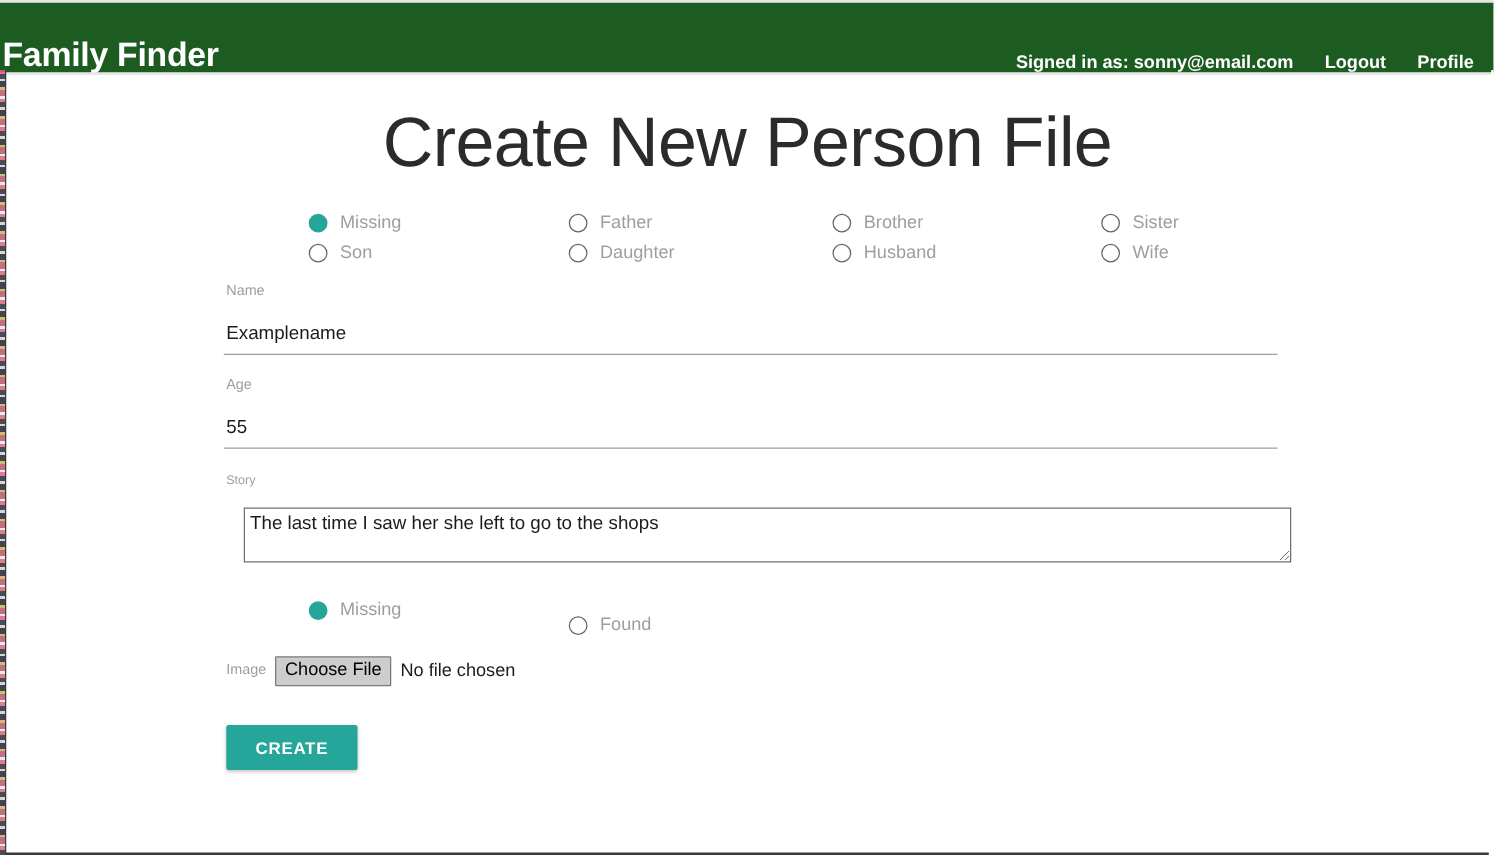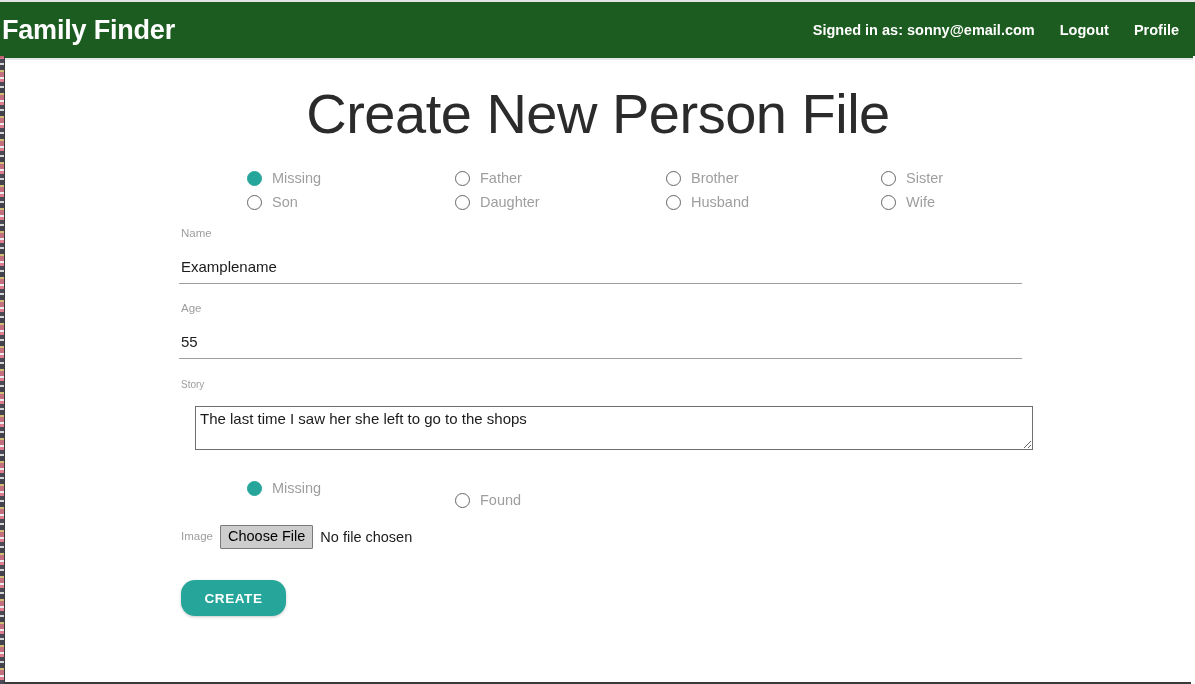--- a/index.html
+++ b/index.html
@@ -74,21 +74,21 @@
   }
 
   
   #navbar {
     position: absolute;
     top: 2px; left: 0;
     width: 1195px;
     height: 56px;
     background: #1d5c20;
     display: flex;
-    align-items: center;
+    align-items: flex-end;
     justify-content: space-between;
     z-index: 20;
   }
   #brand {
     color: #ffffff;
     font-size: 27px;
     font-weight: bold;
     letter-spacing: -0.2px;
     padding-left: 2px;
     line-height: 1;
@@ -278,21 +278,21 @@
 
   
   #create-button {
     display: block;
     margin-top: 30px;
     margin-left: 2px;
     width: 105px;
     height: 36px;
     background: #26a69a;
     border: none;
-    border-radius: 14px;
+    border-radius: 2px;
     color: #ffffff;
     font-family: "Liberation Sans", sans-serif;
     font-size: 13.5px;
     font-weight: bold;
     letter-spacing: 0.6px;
     text-transform: uppercase;
     cursor: pointer;
     box-shadow: 0 1px 3px rgba(0,0,0,0.22);
   }
 </style>

